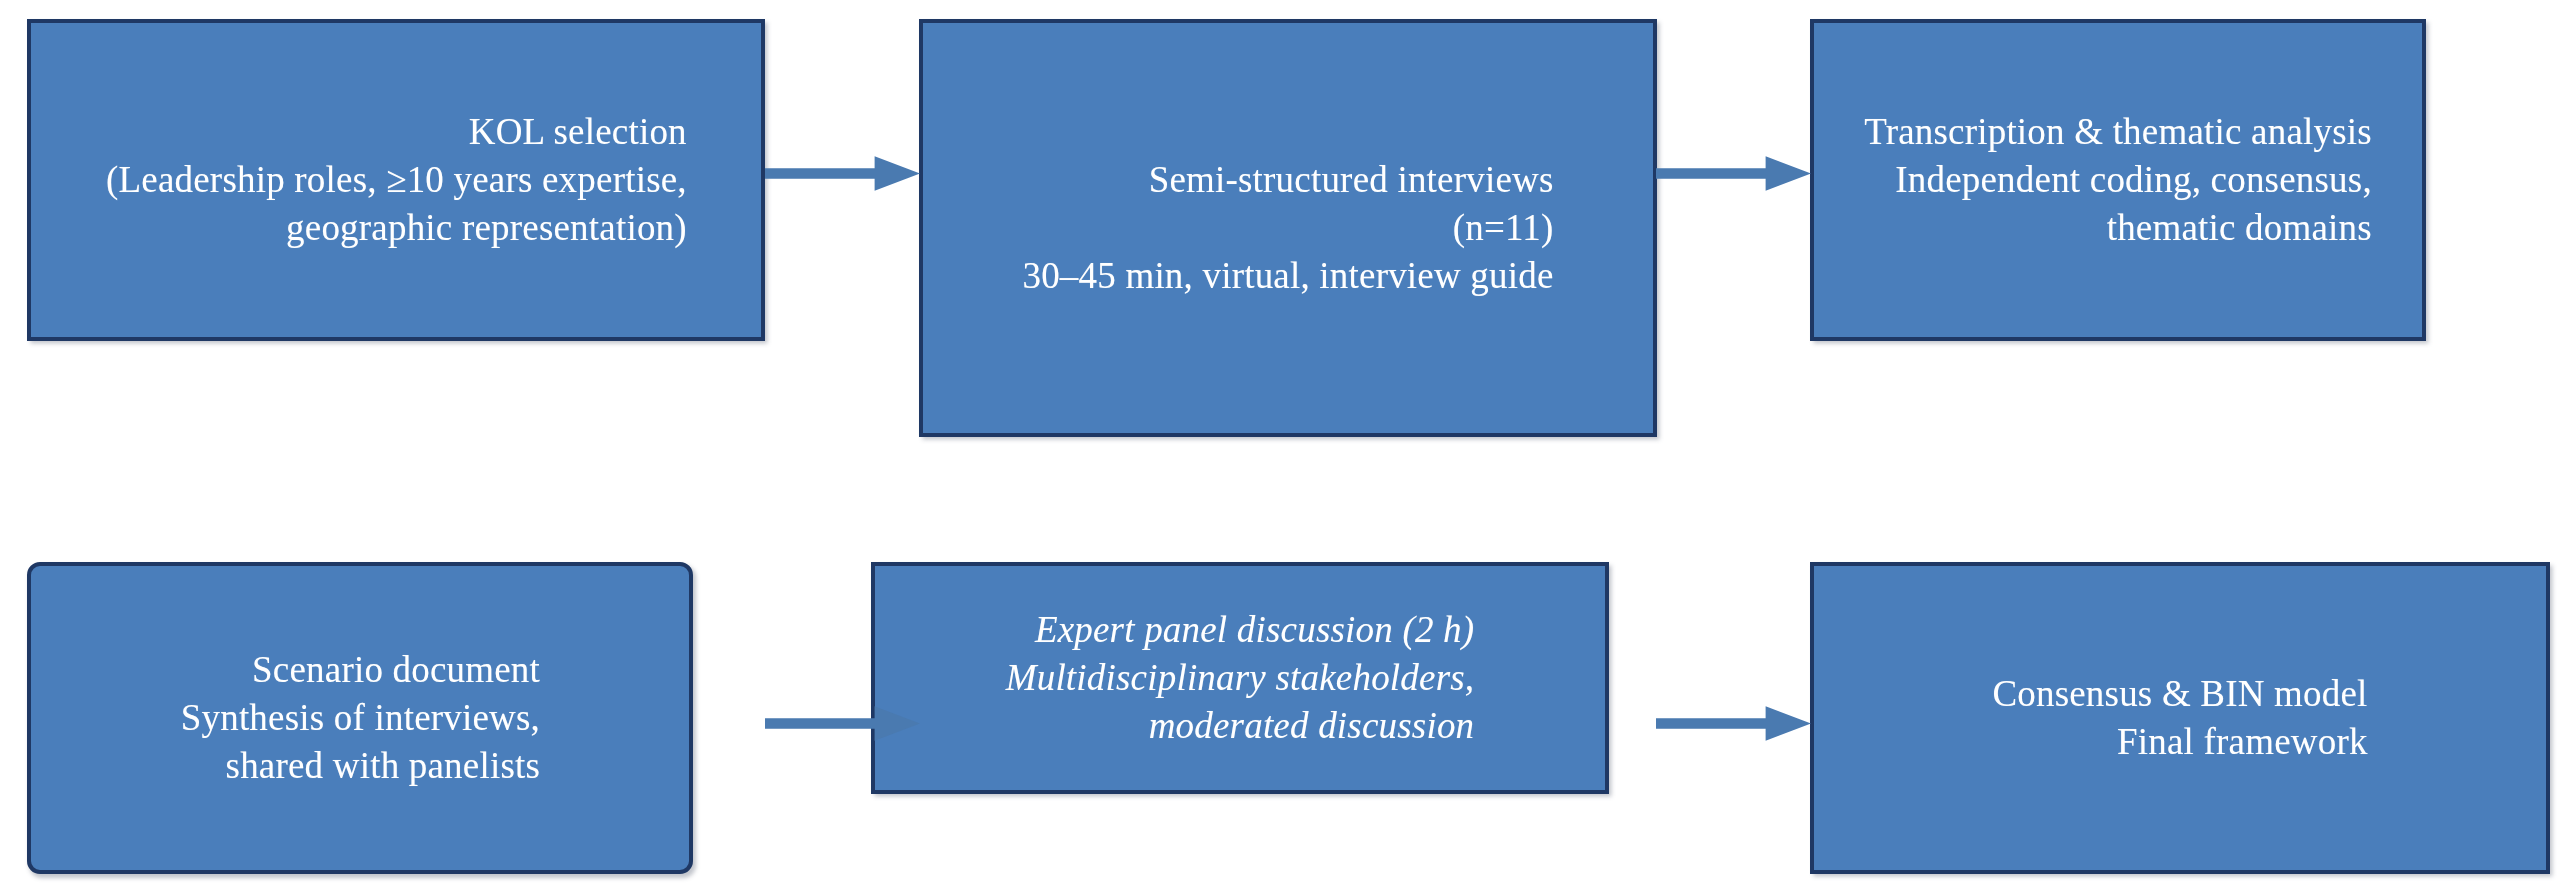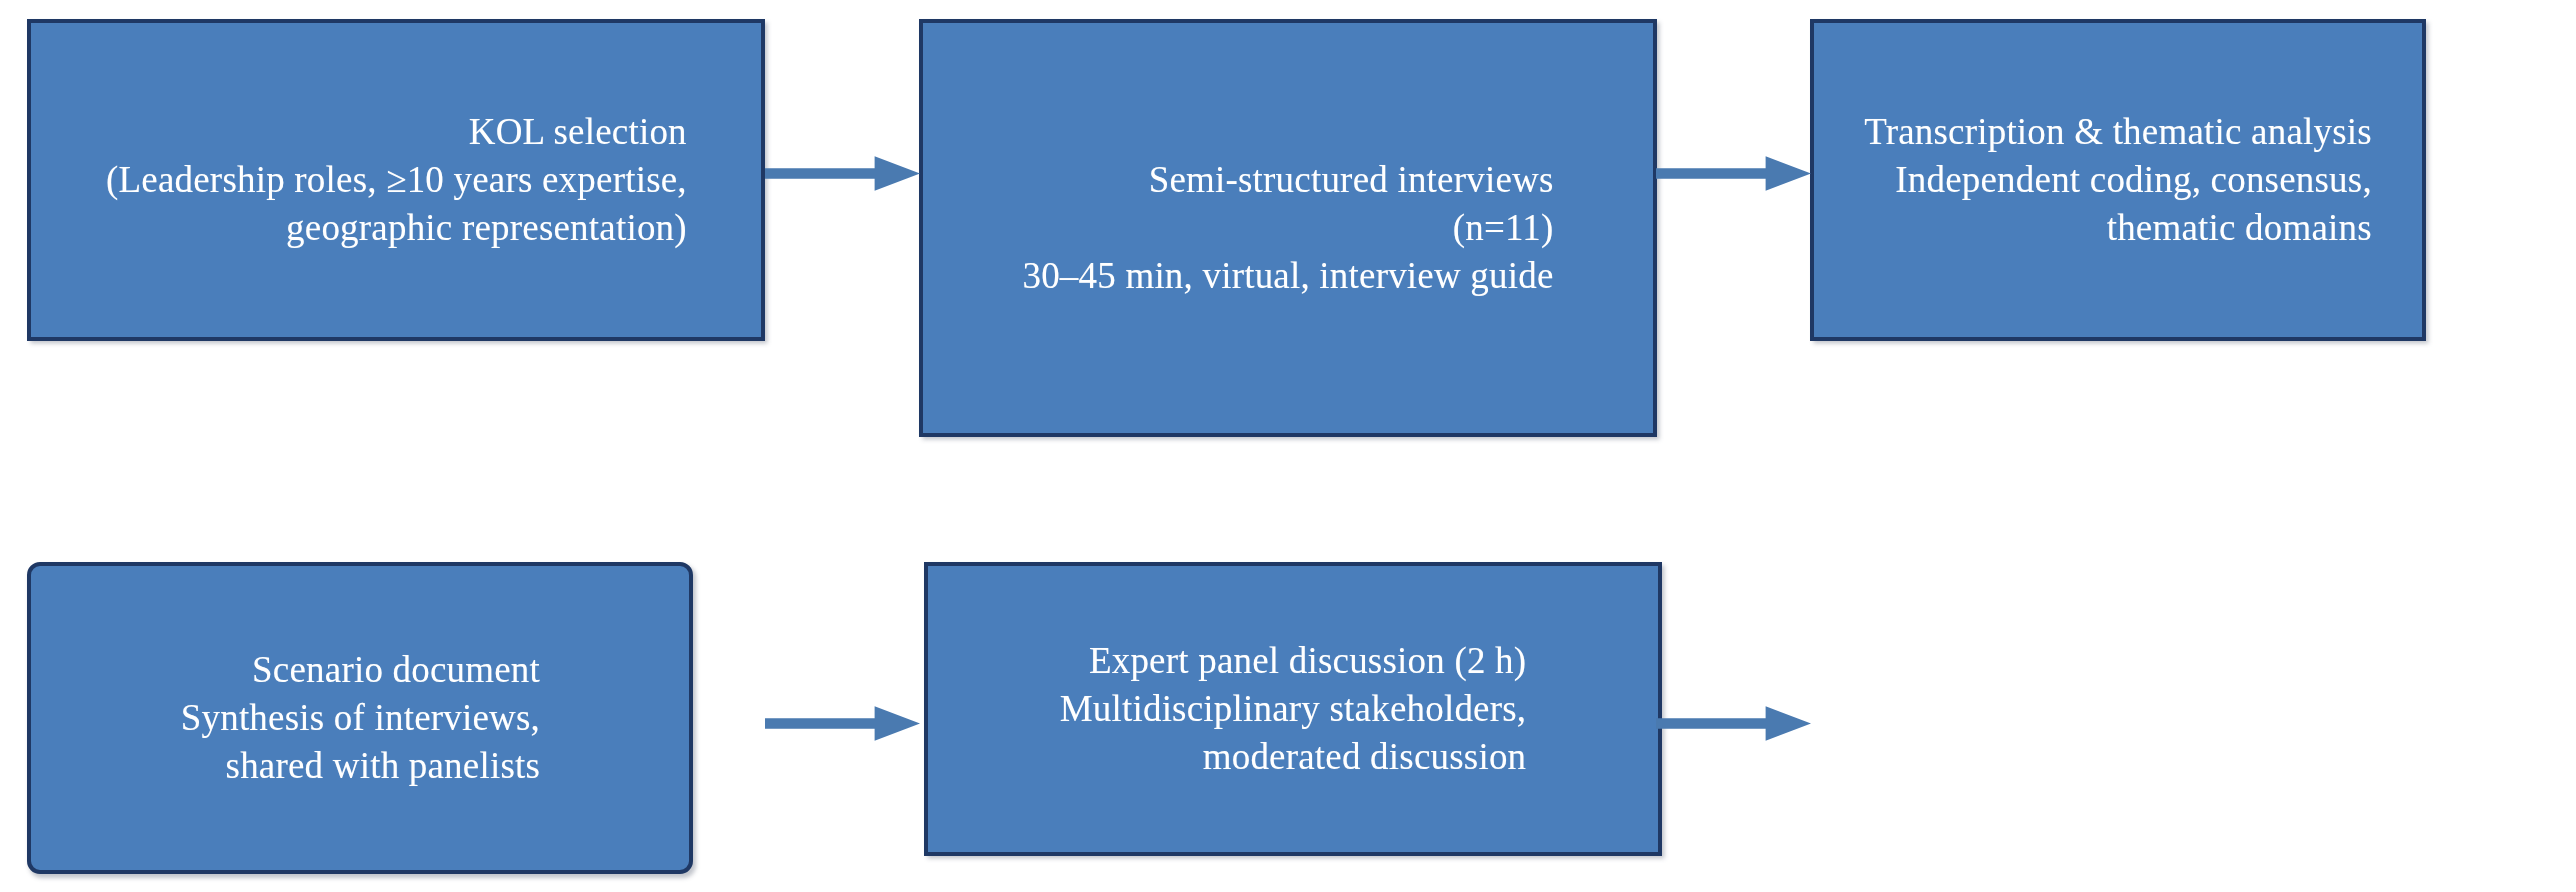--- a/index.html
+++ b/index.html
@@ -39,21 +39,21 @@
     white-space: pre-line;
     text-shadow: 0 0 0.9px rgba(255,255,255,0.35);
   }
 
   
   #node-1 { left: 27.4px;   top: 19px;  width: 738px; height: 322px; }
   #node-2 { left: 919px; top: 19px;  width: 738px; height: 418px; }
   #node-3 { left: 1810px; top: 19px;  width: 616px; height: 322px; }
   
   #node-4 { left: 27.4px;   top: 562px; width: 666px; height: 312px; border-radius: 13px; }
-  #node-5 { left: 924px; top: 562px; width: 738px; height: 294px; }
+  #node-5 { left: 871px; top: 562px; width: 738px; height: 232px; font-style: italic; }
   #node-6 { left: 1810px; top: 562px; width: 740px; height: 312px; }
 
   
   .arrow {
     position: absolute;
     height: 45px;
     display: block;
   }
   #arrow-1 { left: 765px;  top: 151px; width: 155px; }
   #arrow-2 { left: 1656px; top: 151px; width: 155px; }
@@ -88,20 +88,24 @@
 Synthesis of interviews,
 shared with panelists</span>
   </div>
 
   <div class="node" id="node-5">
     <span class="node-text">Expert panel discussion (2 h)
 Multidisciplinary stakeholders,
 moderated discussion</span>
   </div>
 
+  <div class="node" id="node-6">
+    <span class="node-text">Consensus &amp; BIN model
+Final framework</span>
+  </div>
 
   <svg class="arrow" id="arrow-1" viewBox="0 0 181 52" preserveAspectRatio="none">
     <path d="M0,20 L128,20 L128,6 L181,26 L128,46 L128,32 L0,32 Z" fill="#4a7ab0"></path>
   </svg>
 
   <svg class="arrow" id="arrow-2" viewBox="0 0 181 52" preserveAspectRatio="none">
     <path d="M0,20 L128,20 L128,6 L181,26 L128,46 L128,32 L0,32 Z" fill="#4a7ab0"></path>
   </svg>
 
   <svg class="arrow" id="arrow-3" viewBox="0 0 181 52" preserveAspectRatio="none">

